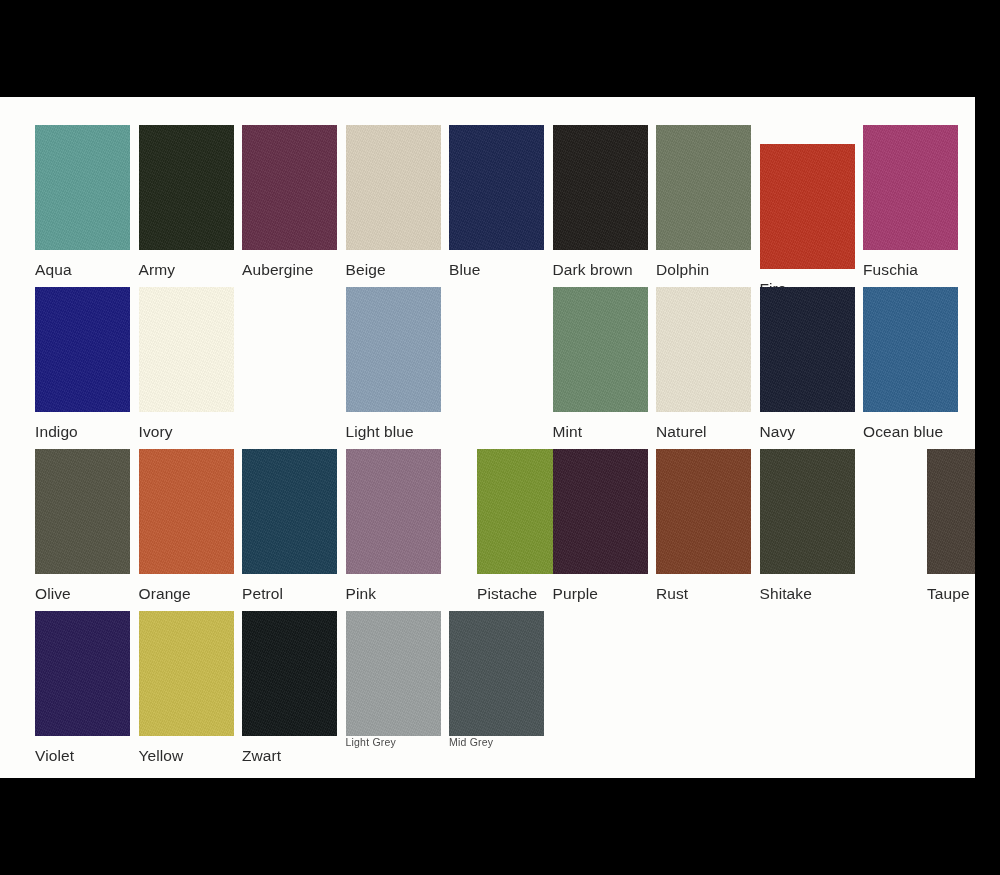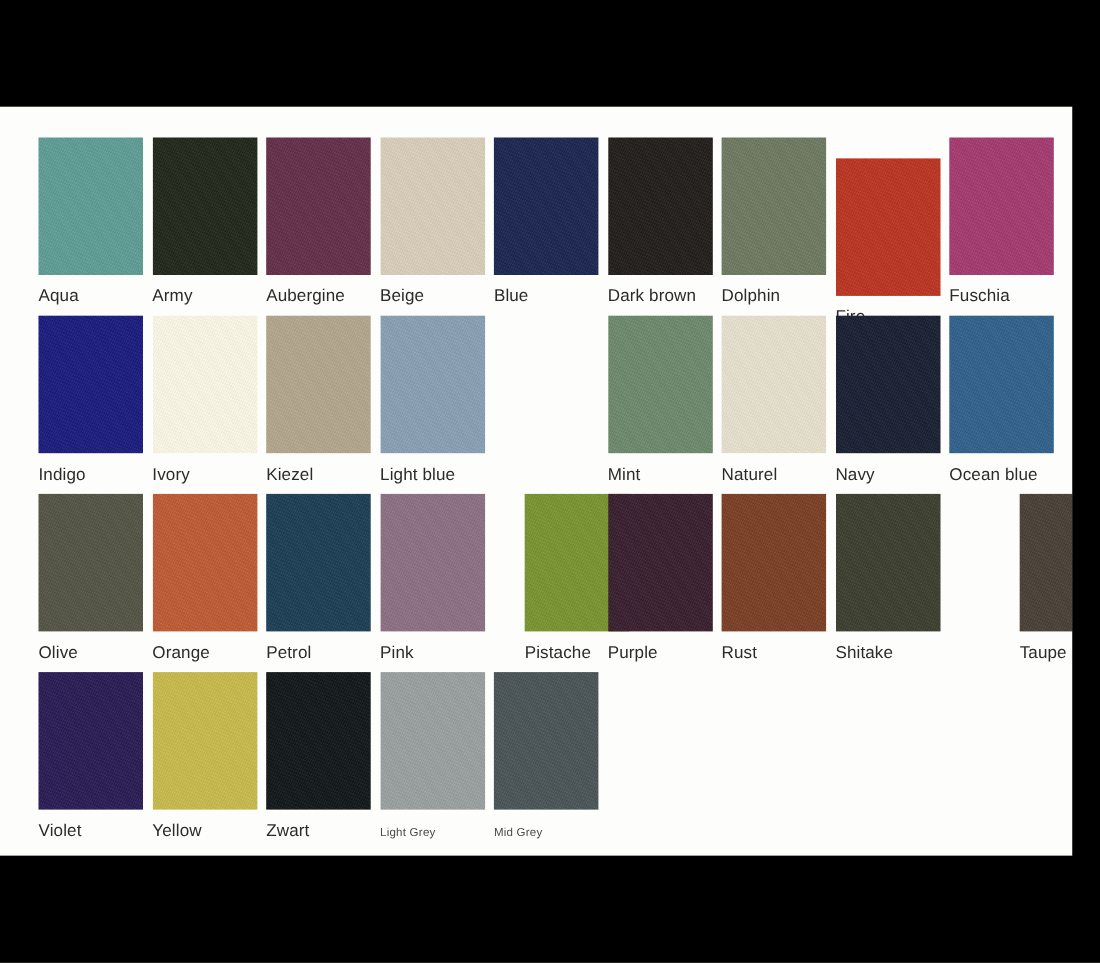--- a/index.html
+++ b/index.html
@@ -85,21 +85,21 @@
     margin-top: 11px;
     font-size: 15.5px;
     line-height: 17px;
     color: #2b2b2b;
     letter-spacing: 0.1px;
     white-space: nowrap;
   }
   .swatch-label.small {
     font-size: 10.5px;
     line-height: 12px;
-    margin-top: 15px;
+    margin-top: 0;
     color: #4a4a4a;
     letter-spacing: 0.2px;
   }
 </style>
 </head>
 <body>
 
 <div id="screen">
 
   <div class="band top"></div>
@@ -146,24 +146,20 @@
         </div>
         <div class="swatch-row">
           <div class="swatch-cell" style="left: 0px;">
             <div class="swatch-chip" title="#1c1c7e" style="background: rgb(28, 28, 126);"></div>
             <div class="swatch-label">Indigo</div>
           </div>
           <div class="swatch-cell" style="left: 103.5px;">
             <div class="swatch-chip" title="#fbf8e6" style="background: rgb(251, 248, 230);"></div>
             <div class="swatch-label">Ivory</div>
           </div>
-          <div class="swatch-cell" style="left: 207px;">
-            <div class="swatch-chip" title="#b3a88d" style="background: rgb(179, 168, 141);"></div>
-            <div class="swatch-label">Kiezel</div>
-          </div>
           <div class="swatch-cell" style="left: 310.5px;">
             <div class="swatch-chip" title="#8ba0b5" style="background: rgb(139, 160, 181);"></div>
             <div class="swatch-label">Light blue</div>
           </div>
           <div class="swatch-cell" style="left: 517.5px;">
             <div class="swatch-chip" title="#6d8a6d" style="background: rgb(109, 138, 109);"></div>
             <div class="swatch-label">Mint</div>
           </div>
           <div class="swatch-cell" style="left: 621px;">
             <div class="swatch-chip" title="#e7e1cf" style="background: rgb(231, 225, 207);"></div>

